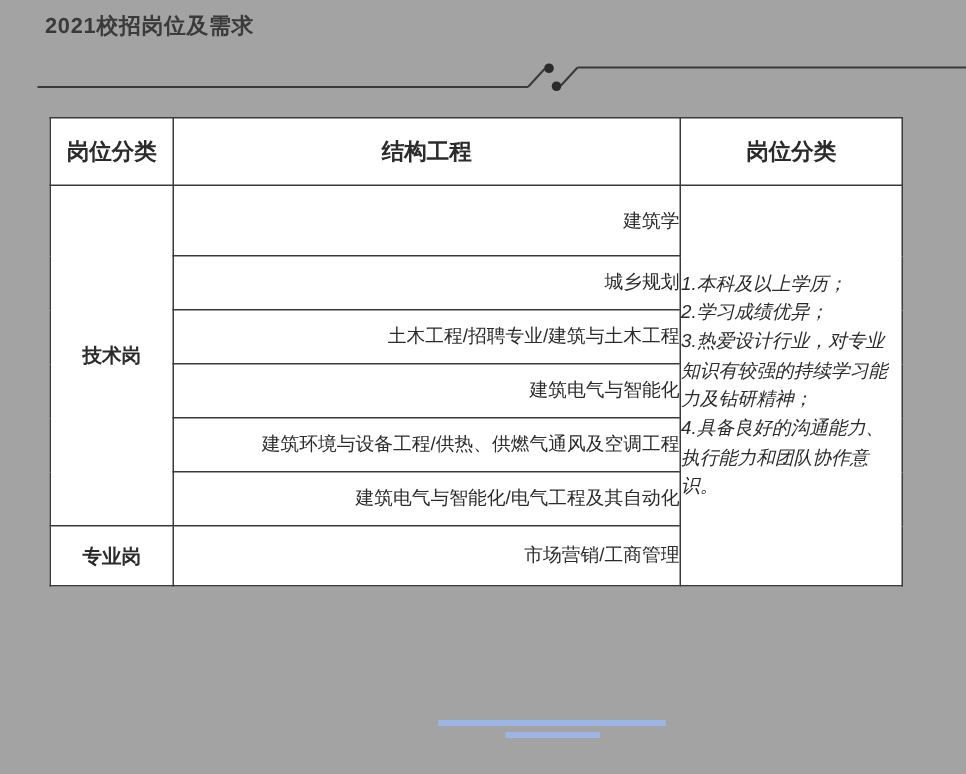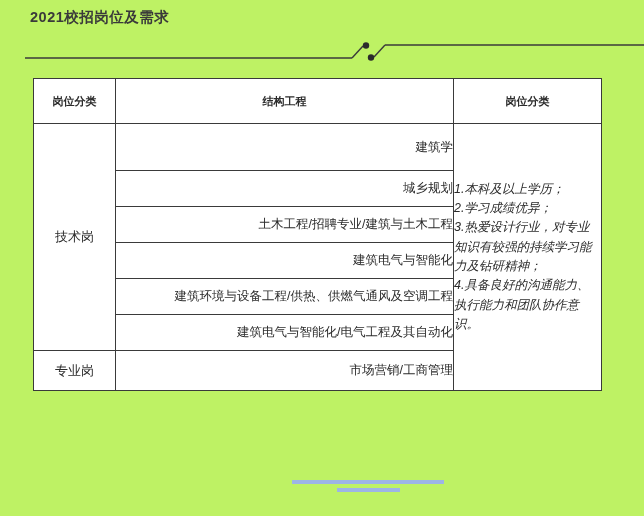--- a/index.html
+++ b/index.html
@@ -1,20 +1,20 @@
 <!DOCTYPE html>
 <html><head>
 <meta charset="utf-8">
 <style>
   html, body { margin: 0; padding: 0; background: #ffffff; }
   .page {
     position: relative;
     width: 644px;
     height: 516px;
-    background: #bef264;
+    background: #a3a3a3;
     overflow: hidden;
     font-family: "Liberation Sans", "DejaVu Sans", sans-serif;
     color: #2b2b2b;
   }
 
   
   .page-title {
     position: absolute;
     left: 30px;
     top: 8px;
@@ -49,29 +49,29 @@
     border: 1px solid #3a3a3a;
     padding: 0;
     overflow: hidden;
   }
   tr.row-header { height: 45px; }
   tr.row-tall   { height: 47px; }
   tr.row-std    { height: 36px; }
   tr.row-last   { height: 40px; }
 
   th.hcell {
-    font-size: 11px;
+    font-size: 15px;
     font-weight: 700;
     text-align: center;
     vertical-align: middle;
     color: #2b2b2b;
   }
   td.category-cell {
     font-size: 13px;
-    font-weight: 400;
+    font-weight: 700;
     text-align: center;
     vertical-align: middle;
     color: #2b2b2b;
   }
   td.major-cell {
     font-size: 12.5px;
     text-align: right;
     vertical-align: middle;
     color: #2b2b2b;
   }

